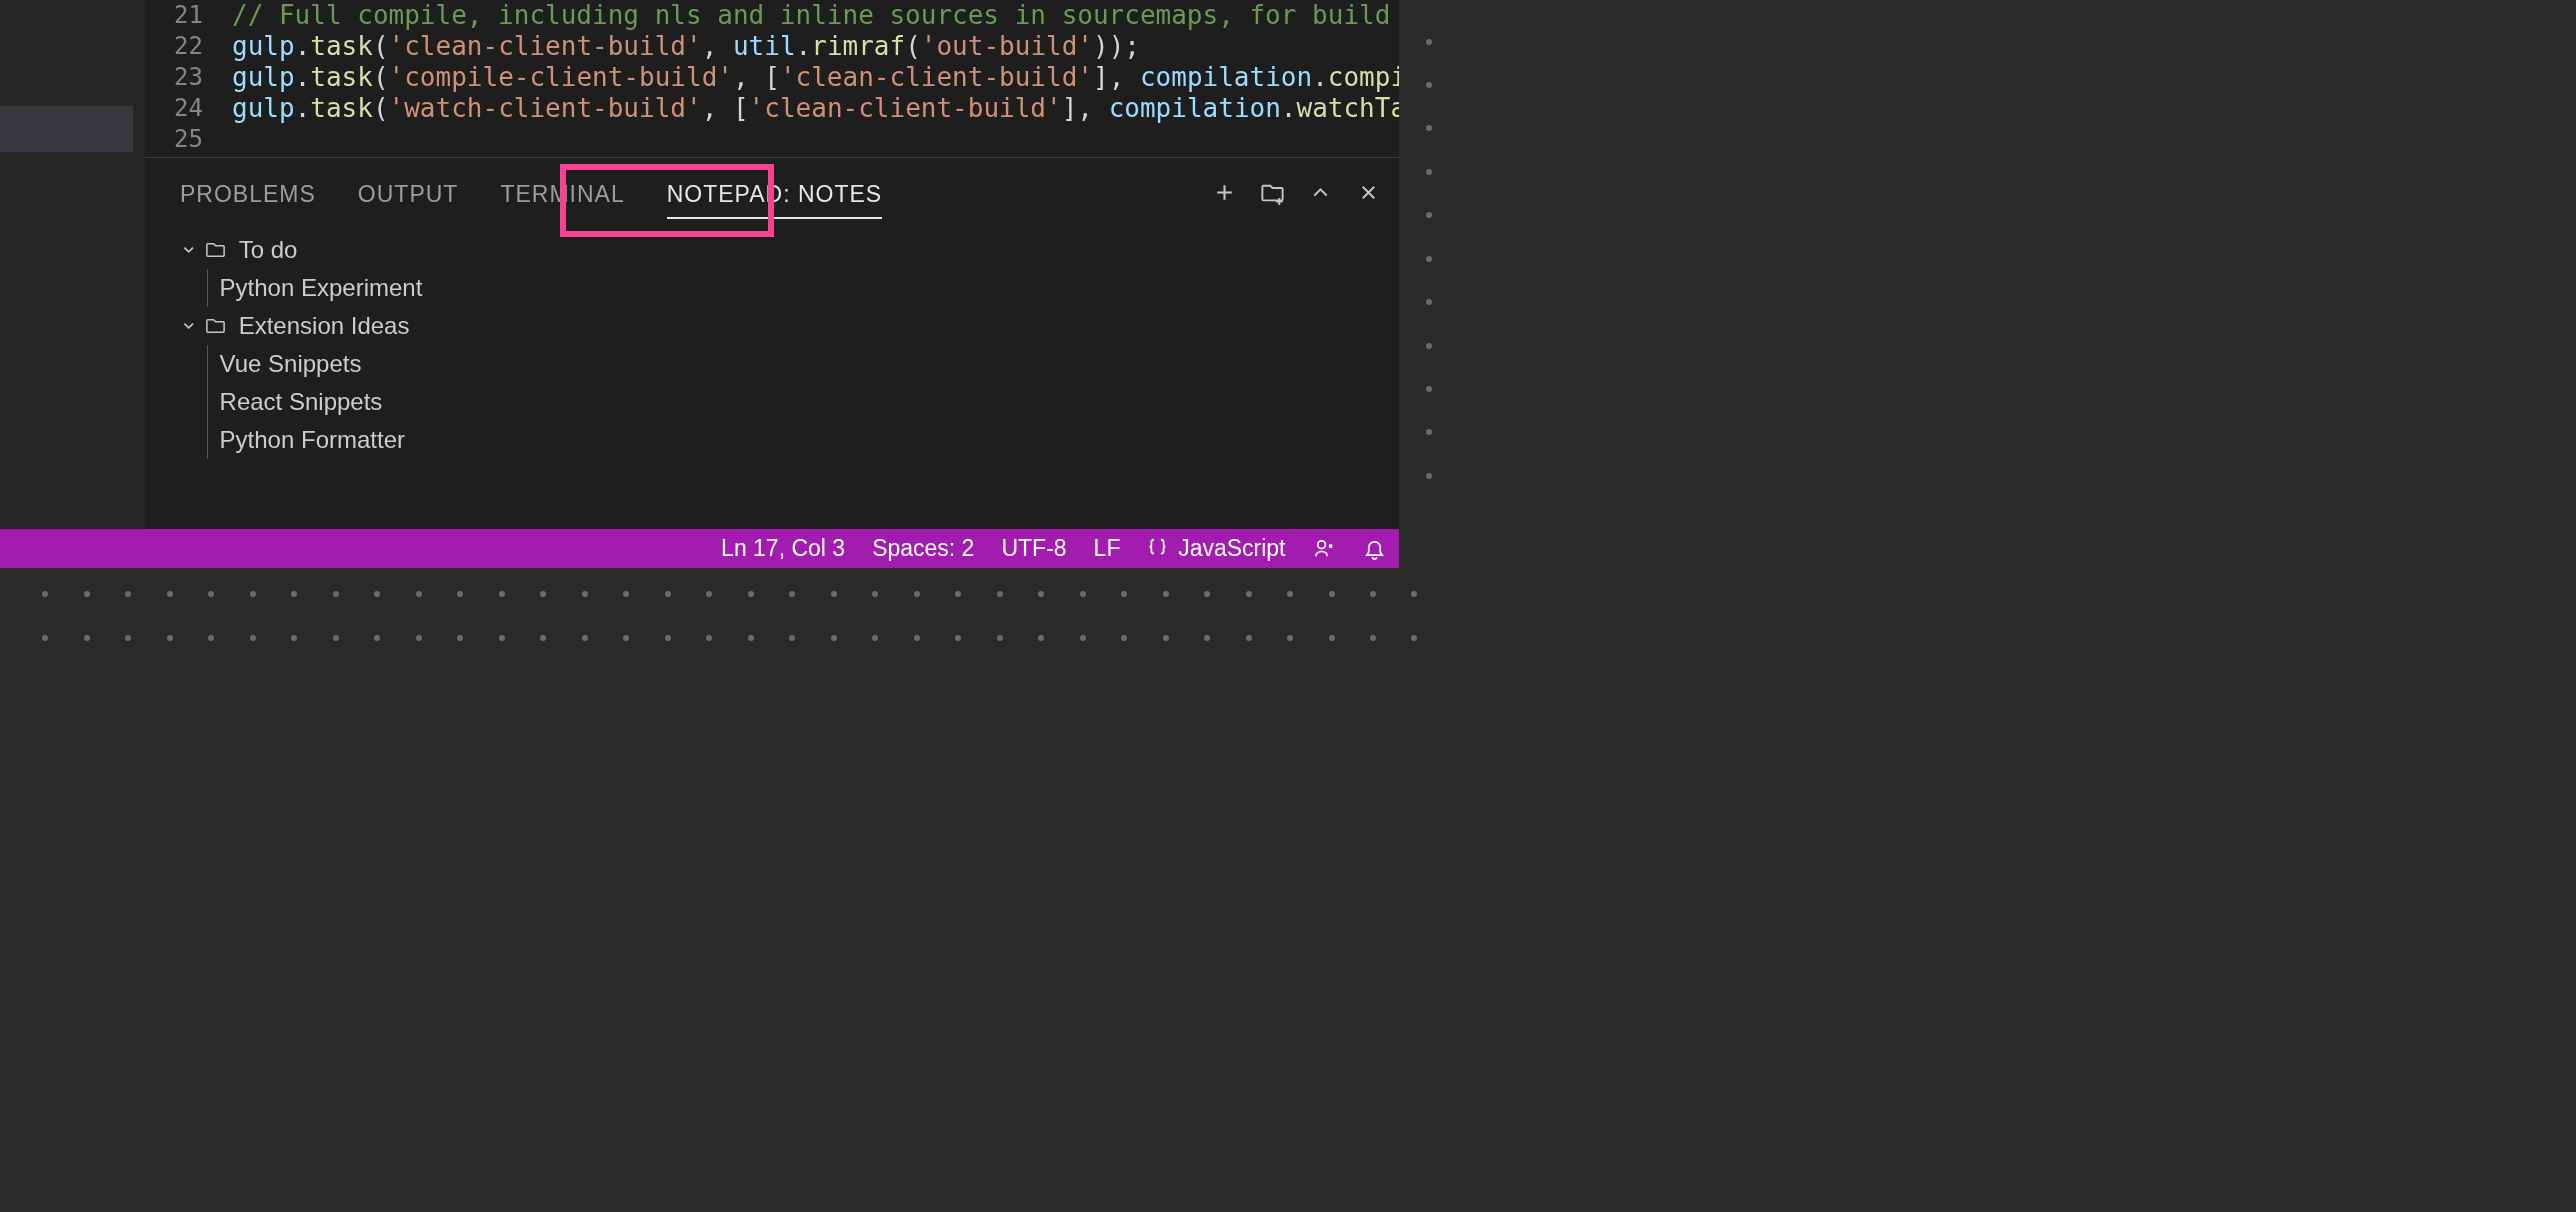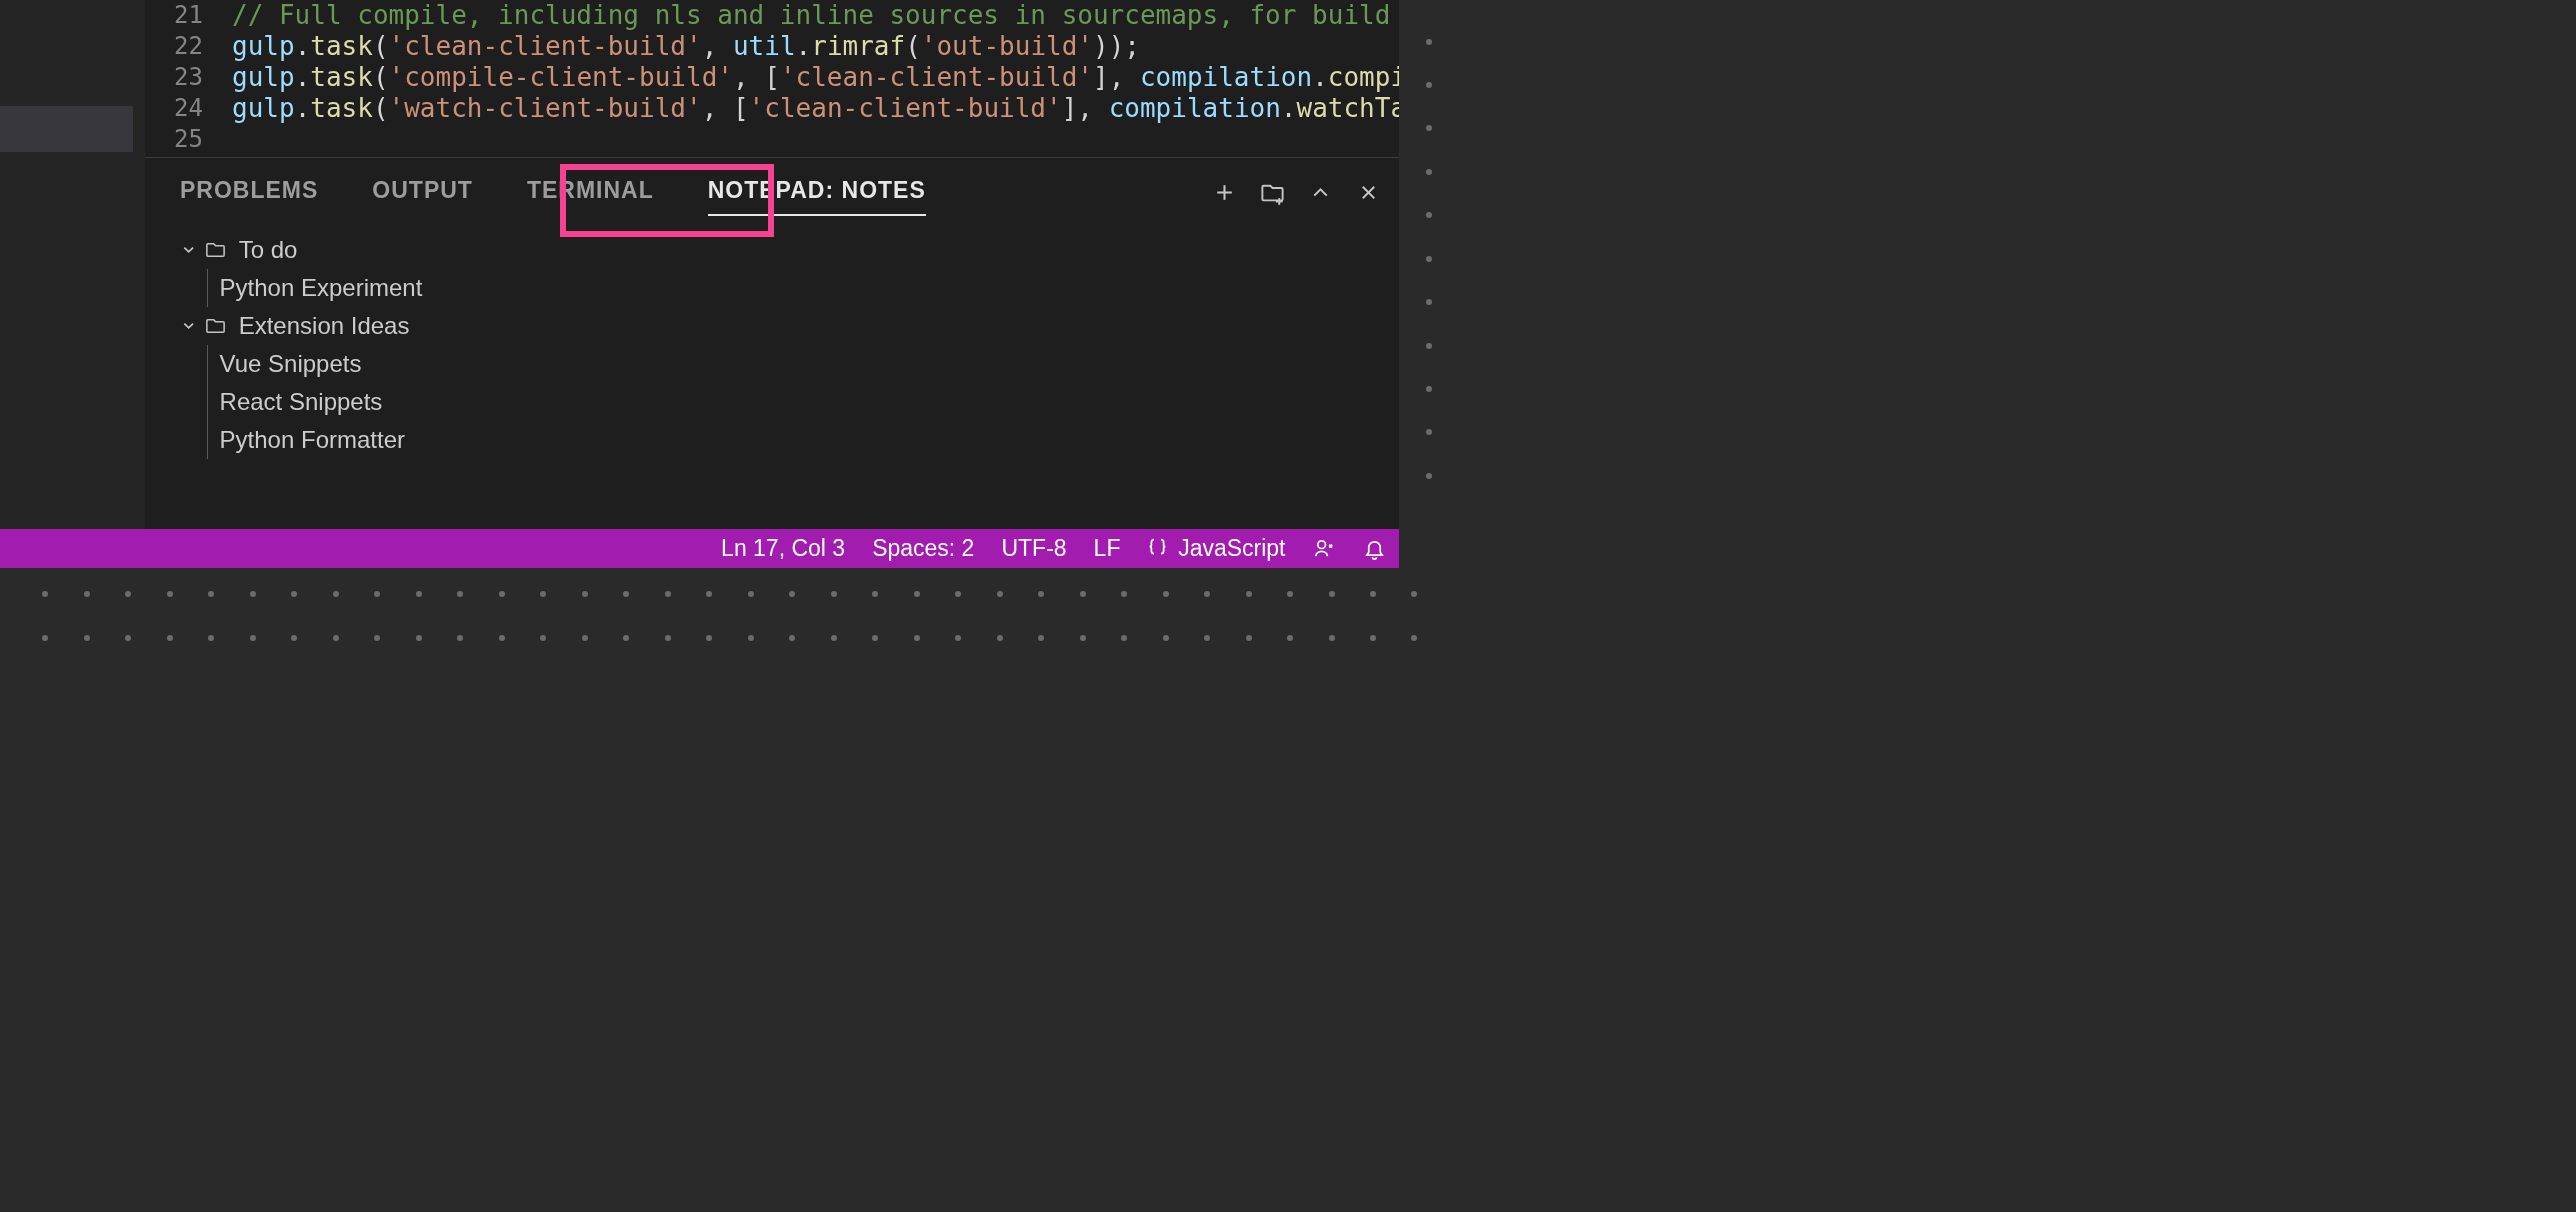--- a/index.html
+++ b/index.html
@@ -93,26 +93,25 @@
       position: absolute;
       left: 145px;
       top: 157px;
       width: 1254px;
       height: 371px;
       background: #1e1e1e;
       border-top: 1px solid #3c3c3c;
     }
     .panel-tabs {
       display: flex;
-      align-items: flex-start;
+      align-items: flex-end;
       height: 69px;
       padding-left: 35px;
-      gap: 54px;
+      gap: 42px;
       position: relative;
-      font-weight: bold;
     }
     .panel-tab {
       font-family: -apple-system, BlinkMacSystemFont, 'Segoe UI', sans-serif;
       font-size: 23px;
       color: #9d9d9d;
       letter-spacing: 1px;
       padding: 19.3px 0;
       position: relative;
     }
     .panel-tab.active {

